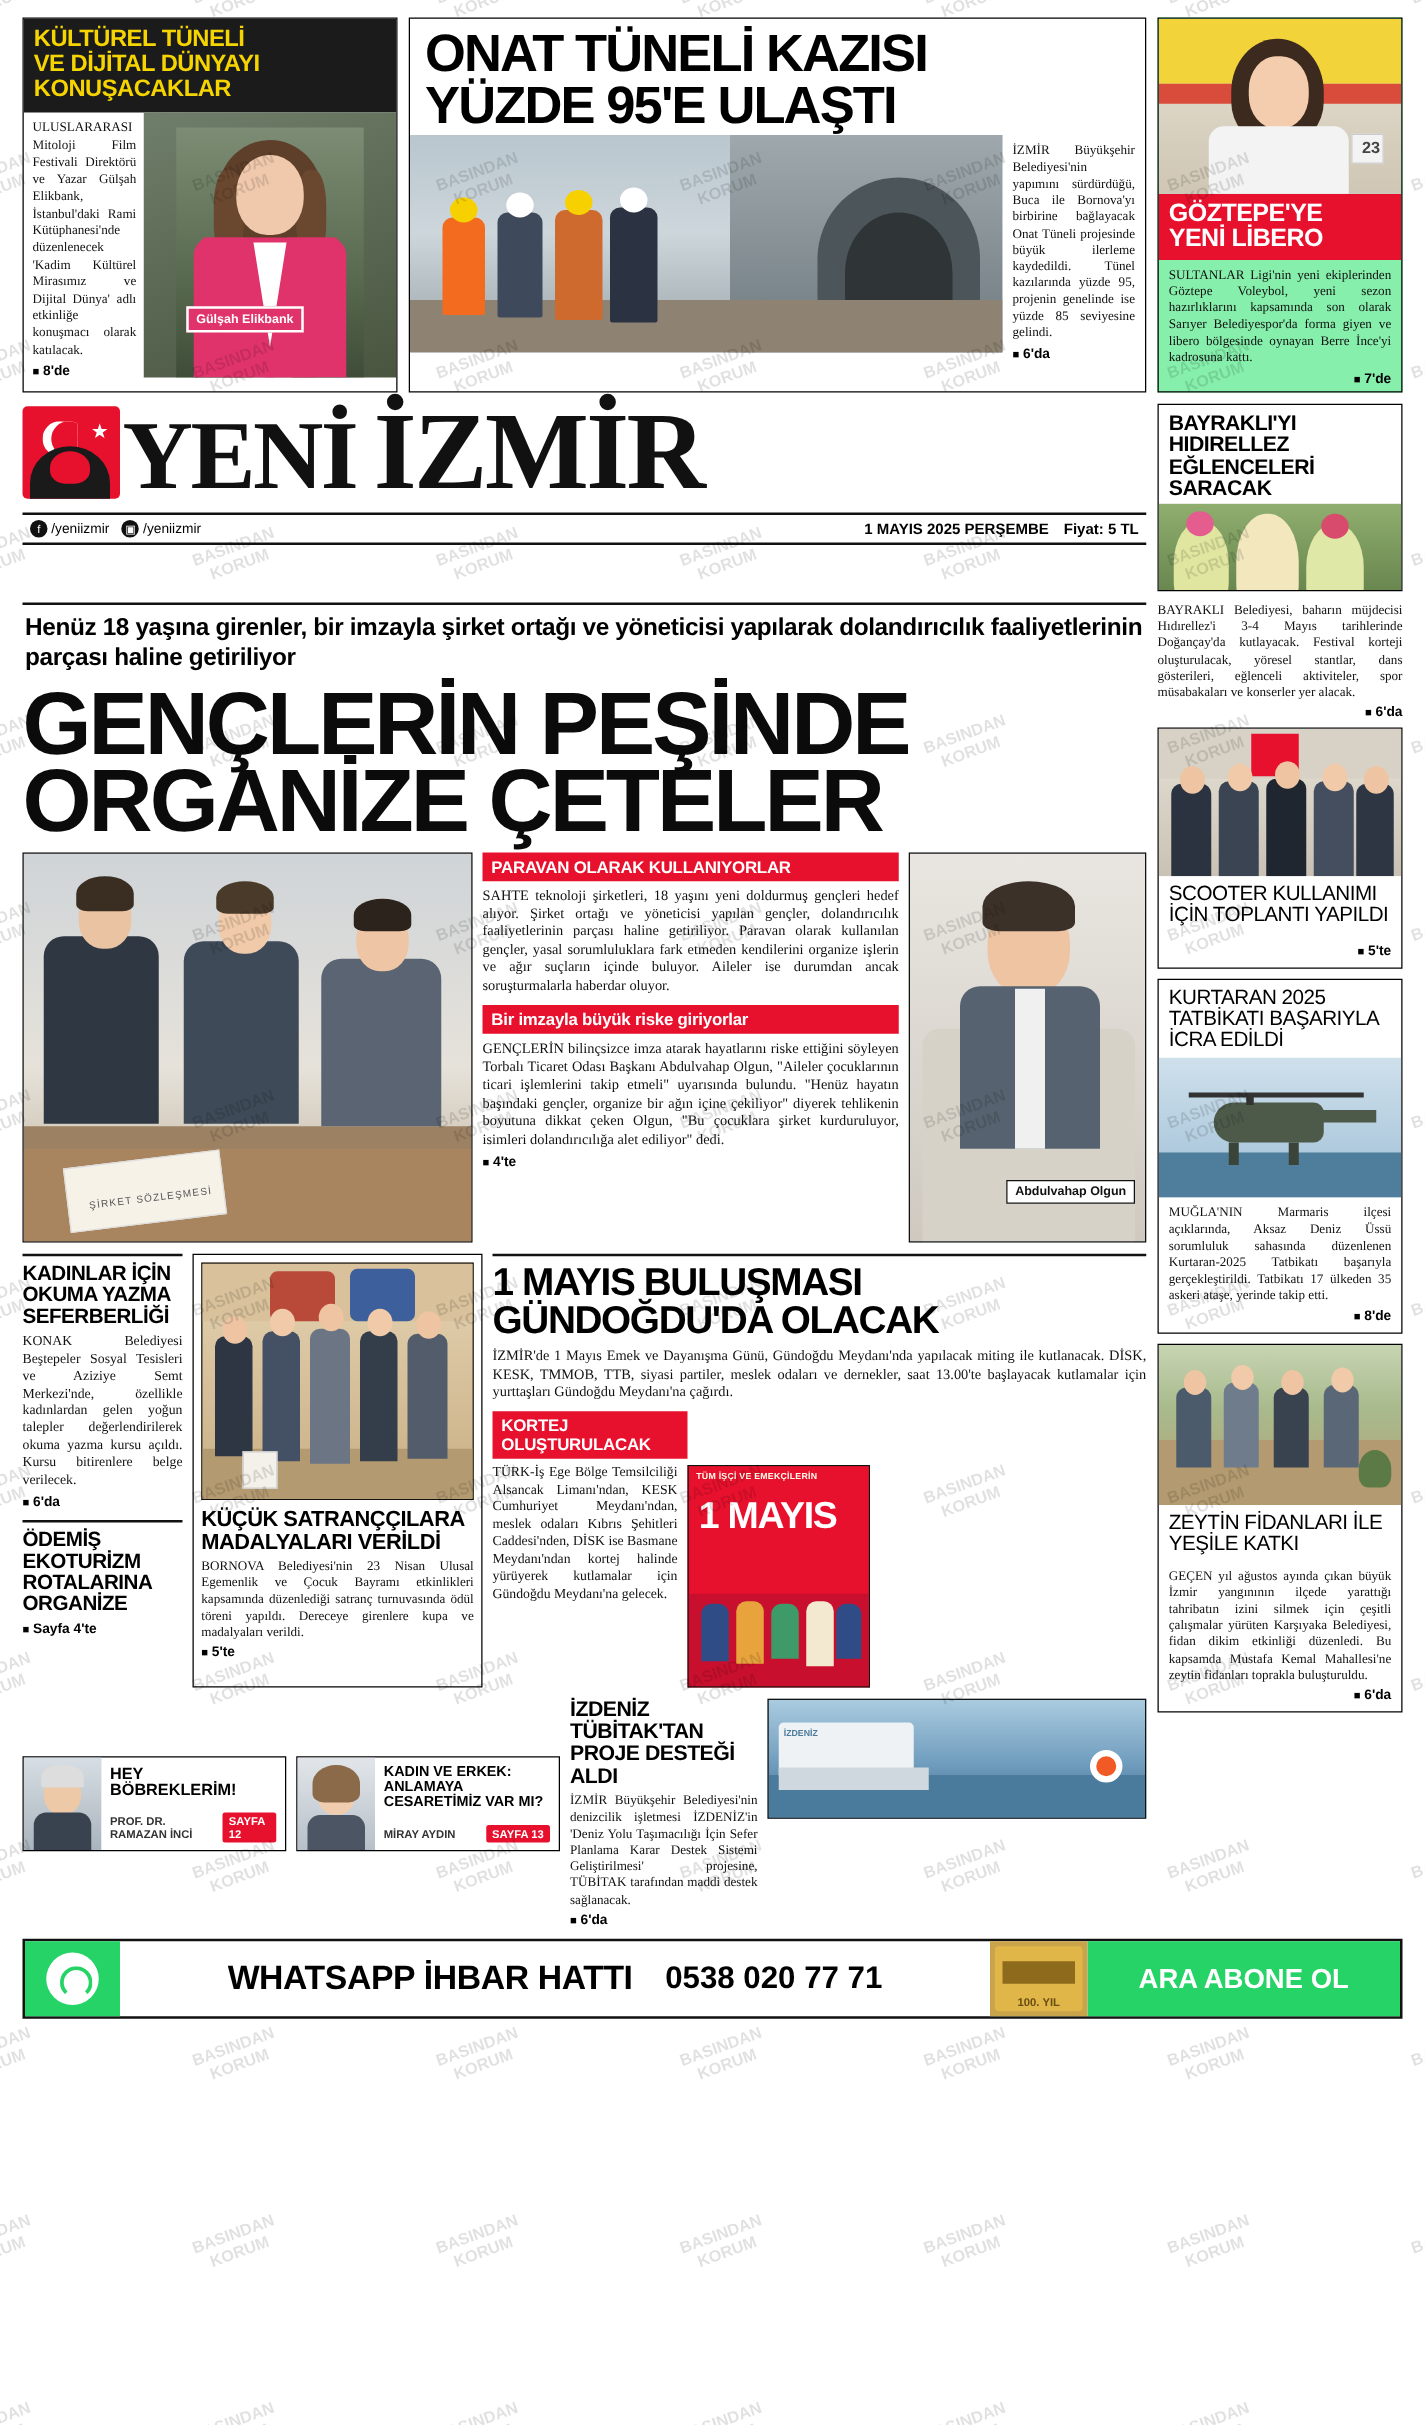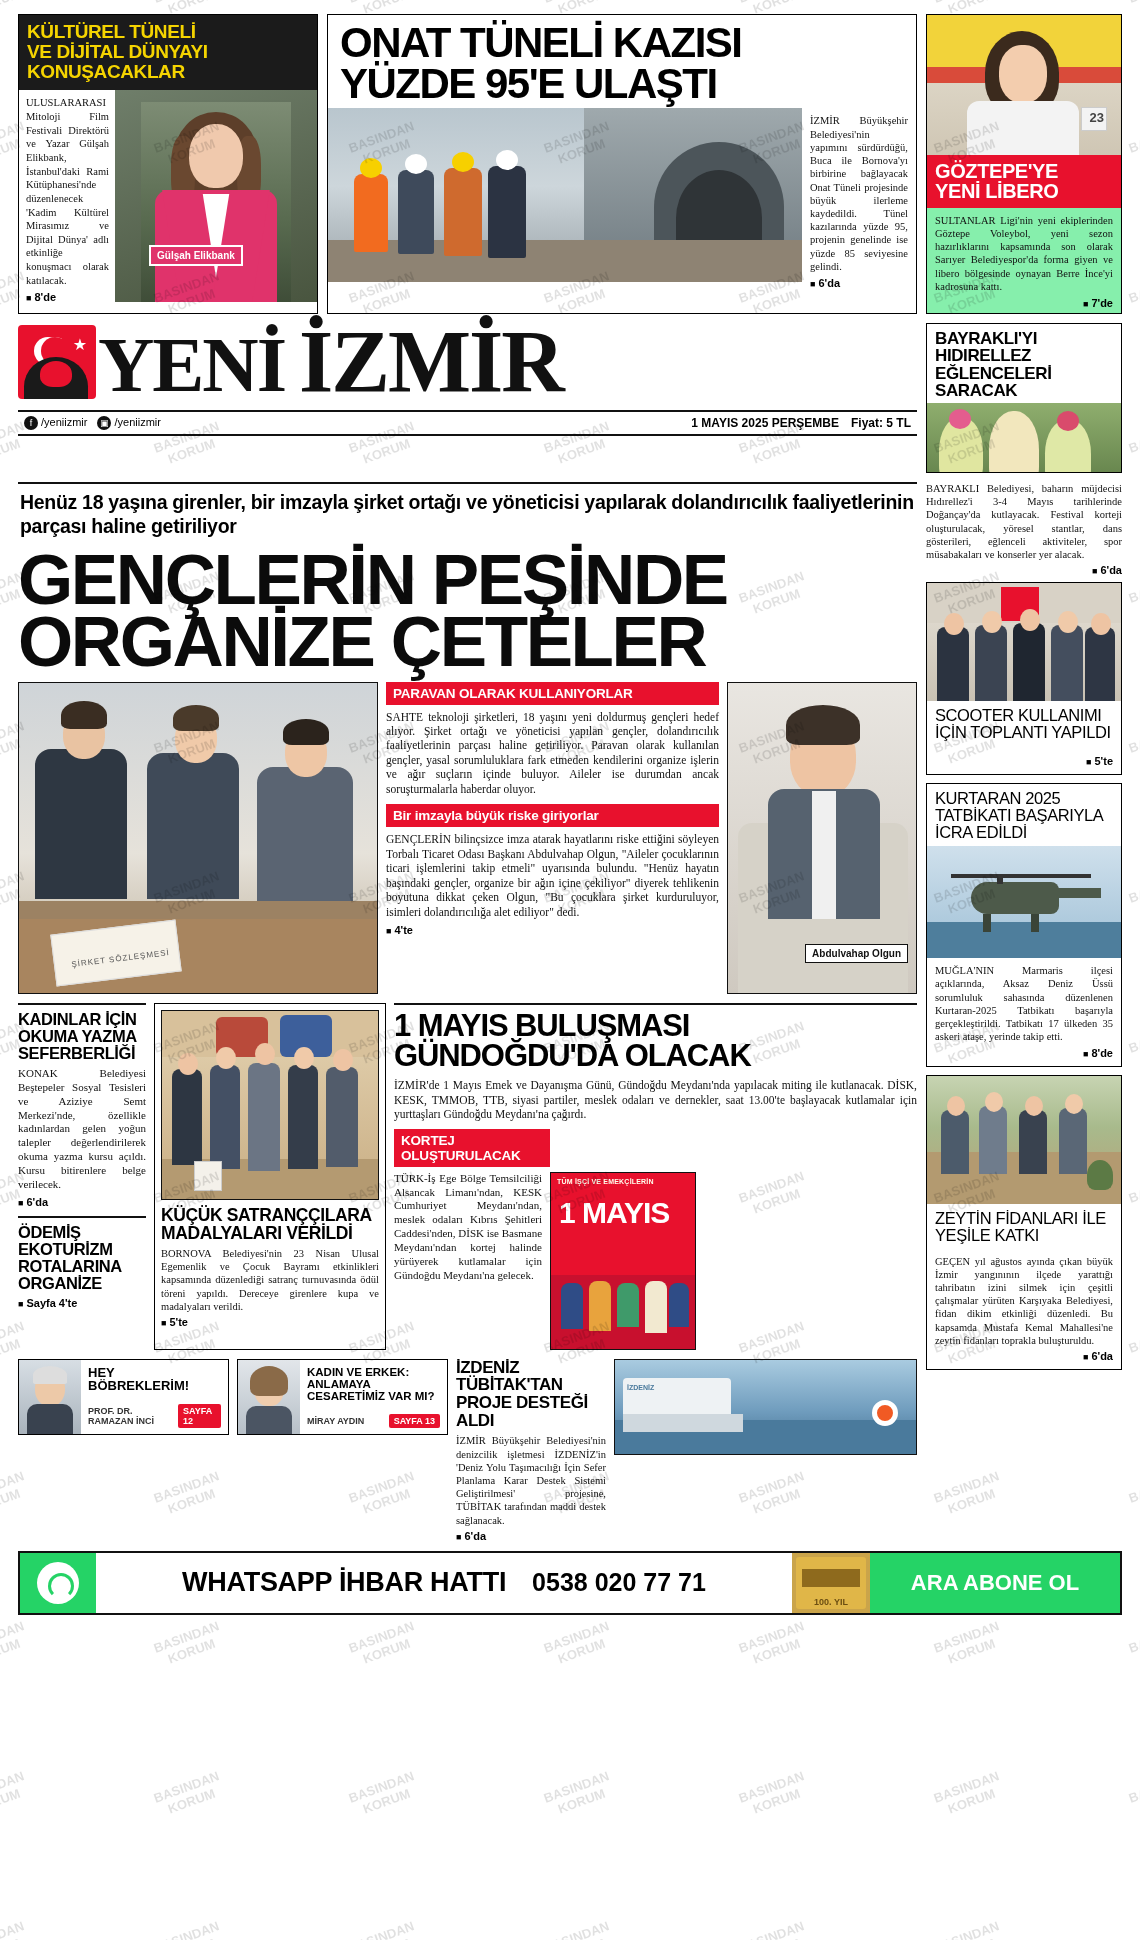--- a/index.html
+++ b/index.html
@@ -480,21 +480,21 @@
                 <div class="blob" style="left:66px;bottom:22px;width:22px;height:44px;background:#3f9a6a;border-radius:8px 8px 0 0;"></div>
                 <div class="blob" style="left:94px;bottom:16px;width:22px;height:52px;background:#f2e9d0;border-radius:8px 8px 0 0;"></div>
                 <div class="blob" style="left:118px;bottom:22px;width:20px;height:44px;background:#2f4c86;border-radius:8px 8px 0 0;"></div>
               </div>
             </div>
           </div>
         </div>
       </div>
 
       <div class="cols">
-        <div style="display:flex;gap:8px;width:430px;">
+        <div style="display:flex;gap:8px;width:430px;margin-top:46px;">
           <div class="colcard">
             <div class="av">
               <div class="rect" style="inset:0;background:linear-gradient(180deg,#d7dee4,#aab4bd);"></div>
               <div class="blob" style="left:16px;top:12px;width:30px;height:34px;background:#edc9a8;border-radius:46%;"></div>
               <div class="blob" style="left:14px;top:6px;width:34px;height:18px;background:#ddd;border-radius:50% 50% 10% 10%;"></div>
               <div class="rect" style="left:8px;top:44px;width:46px;height:36px;background:#39424f;border-radius:10px 10px 0 0;"></div>
             </div>
             <div class="cc">
               <div class="ct">
                 <div>HEY</div>

